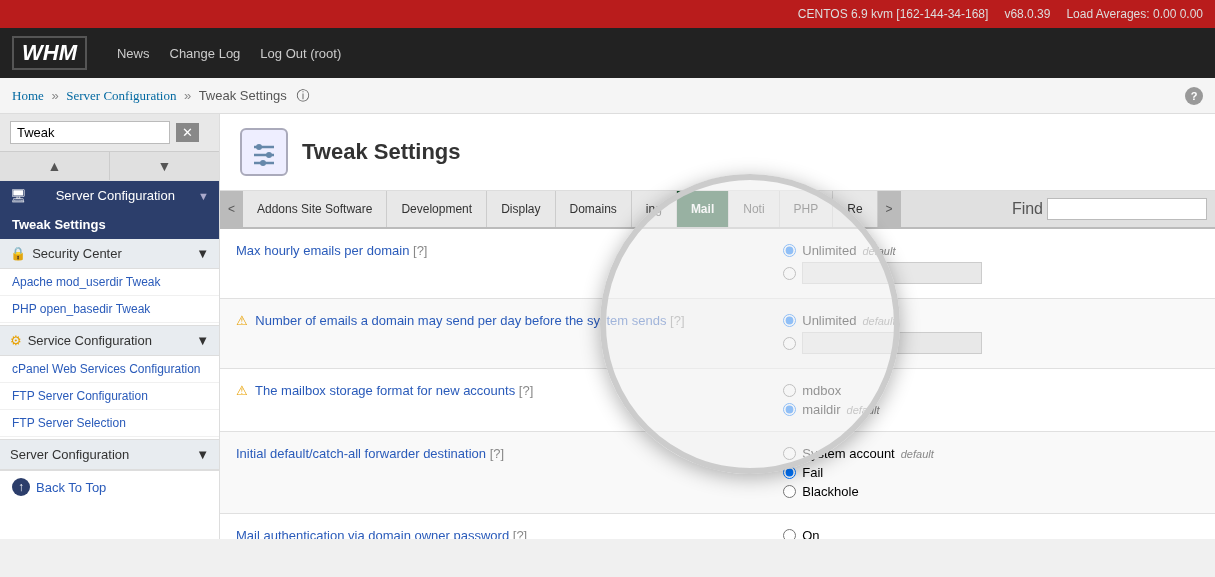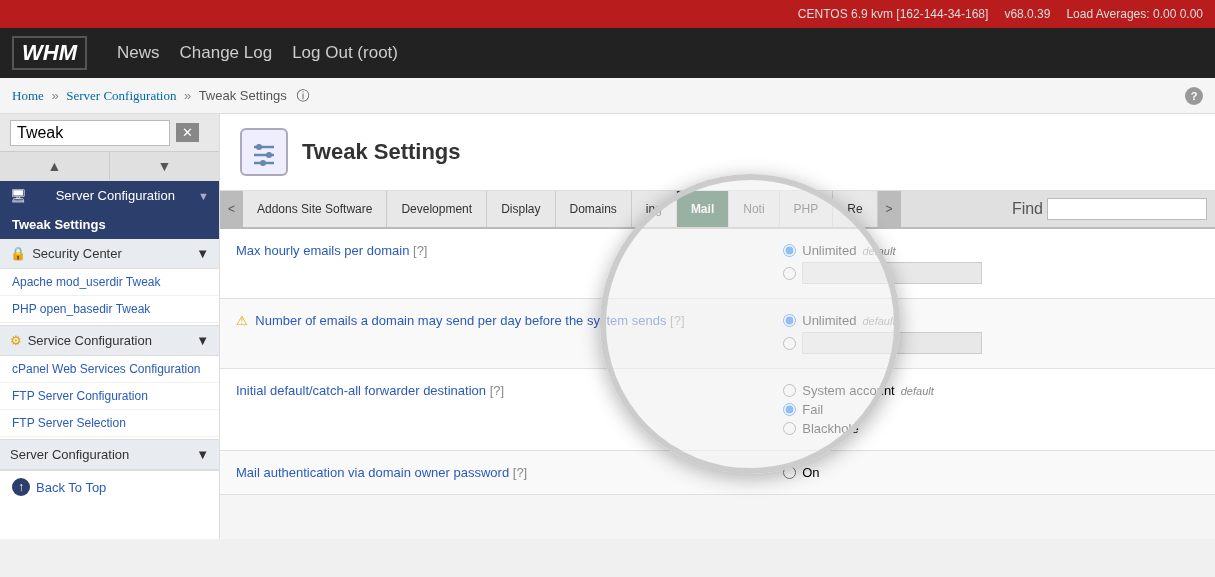--- a/index.html
+++ b/index.html
@@ -33,38 +33,38 @@
       font-size: 22px;
       font-style: italic;
       font-weight: bold;
       margin-right: 10px;
       border: 2px solid #555;
       padding: 2px 8px;
     }
     #navbar a {
       color: #ccc;
       text-decoration: none;
-      font-size: 17px;
+      font-size: 13px;
     }
 
     
     #searchbar {
       background: #e8e8e8;
       border-bottom: 1px solid #ccc;
       display: flex;
       align-items: center;
       padding: 6px 10px;
       gap: 6px;
       height: 38px;
     }
     #searchbar input {
       width: 160px;
       border: 1px solid #bbb;
       padding: 3px 6px;
-      font-size: 16px;
+      font-size: 13px;
       background: #fff;
     }
     #searchbar .clear-btn {
       background: #888;
       color: #fff;
       border: none;
       padding: 2px 6px;
       cursor: pointer;
       font-size: 13px;
     }
@@ -478,20 +478,42 @@
                 <span class="default-text">default</span>
               </div>
               <div class="radio-row">
                 <input type="radio" name="s2" style="">
                 <input type="text" class="text-input-box" value="" style="">
               </div>
             </div>
           </td>
         </tr>
 
+        <tr>
+          <td>
+            <span class="setting-label">
+              <span class="warn-icon">⚠</span>
+              <span>The mailbox storage format for new accounts</span>
+              <span class="help"> [?]</span>
+            </span>
+          </td>
+          <td>
+            <div class="radio-group">
+              <div class="radio-row">
+                <input type="radio" name="s3" style="">
+                <span>mdbox</span>
+              </div>
+              <div class="radio-row">
+                <input type="radio" name="s3" checked="" style="">
+                <span>maildir</span>
+                <span class="default-text">default</span>
+              </div>
+            </div>
+          </td>
+        </tr>
 
         <tr>
           <td>
             <span class="setting-label">
               <span>Initial default/catch-all forwarder destination</span>
               <span class="help"> [?]</span>
             </span>
           </td>
           <td>
             <div class="radio-group">

